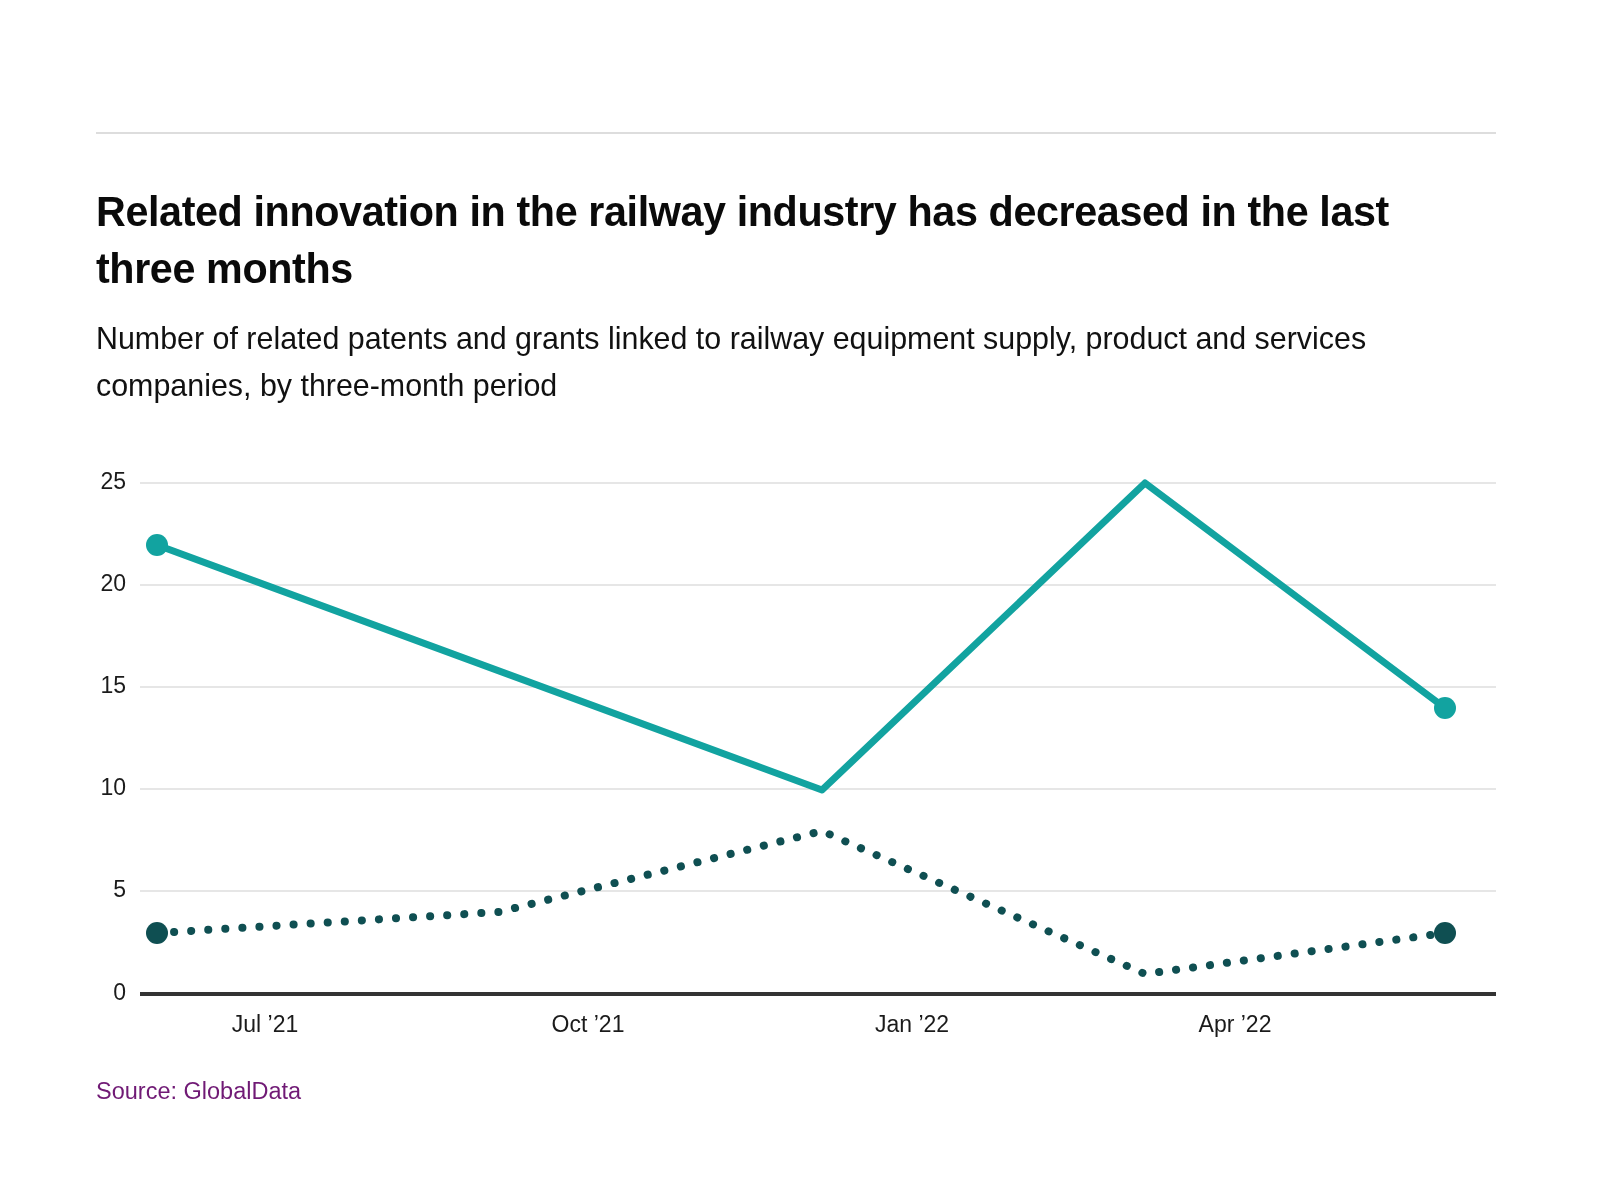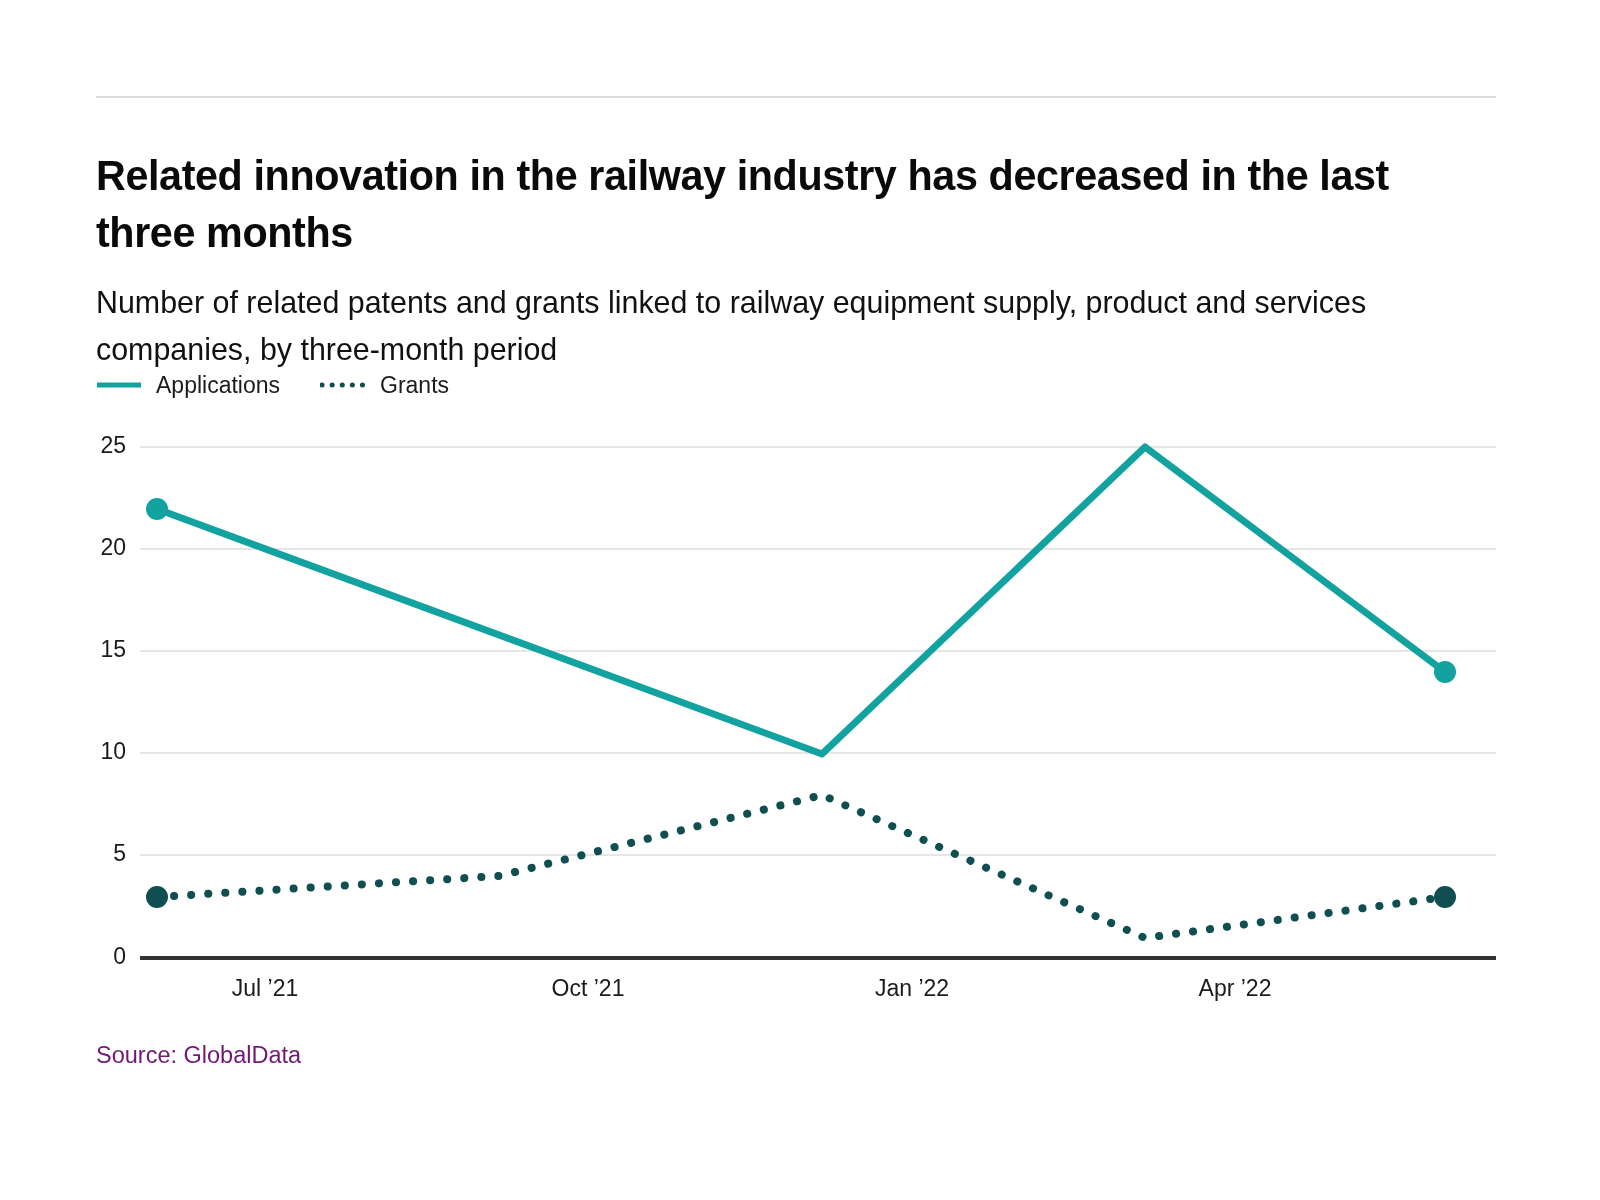--- a/index.html
+++ b/index.html
@@ -12,20 +12,21 @@
     height: 1200px;
     font-family: "Liberation Sans", sans-serif;
     color: #111111;
     overflow: hidden;
   }
   .page {
     position: relative;
     width: 1600px;
     height: 1080px;
     box-sizing: border-box;
+    margin-top: 36px;
   }
   .top-rule {
     position: absolute;
     left: 96px;
     top: 96px;
     width: 1400px;
     height: 2px;
     background: #dddddd;
   }
   .headline {
@@ -105,34 +106,20 @@
 <body>
 
 <div class="page">
 
   <div class="top-rule"></div>
 
   <h1 class="headline">Related innovation in the railway industry has decreased in the last three months</h1>
 
   <p class="subhead">Number of related patents and grants linked to railway equipment supply, product and services companies, by three-month period</p>
 
-  <div class="legend">
-    <div class="legend-item">
-      <svg class="legend-swatch" viewBox="0 0 46 12">
-        <line x1="1" y1="6" x2="45" y2="6" stroke="#12a3a0" stroke-width="5" stroke-linecap="butt"></line>
-      </svg>
-      <span class="legend-label">Applications</span>
-    </div>
-    <div class="legend-item">
-      <svg class="legend-swatch" viewBox="0 0 46 12">
-        <line x1="2" y1="6" x2="44" y2="6" stroke="#0f4f52" stroke-width="5" stroke-linecap="round" stroke-dasharray="0.1 10"></line>
-      </svg>
-      <span class="legend-label">Grants</span>
-    </div>
-  </div>
 
   <svg class="chart-area" viewBox="0 0 1600 1200">
     <g>
       <line x1="140" y1="447" x2="1496" y2="447" stroke="#e6e6e6" stroke-width="2"></line>
       <line x1="140" y1="549" x2="1496" y2="549" stroke="#e6e6e6" stroke-width="2"></line>
       <line x1="140" y1="651" x2="1496" y2="651" stroke="#e6e6e6" stroke-width="2"></line>
       <line x1="140" y1="753" x2="1496" y2="753" stroke="#e6e6e6" stroke-width="2"></line>
       <line x1="140" y1="855" x2="1496" y2="855" stroke="#e6e6e6" stroke-width="2"></line>
     </g>
 

